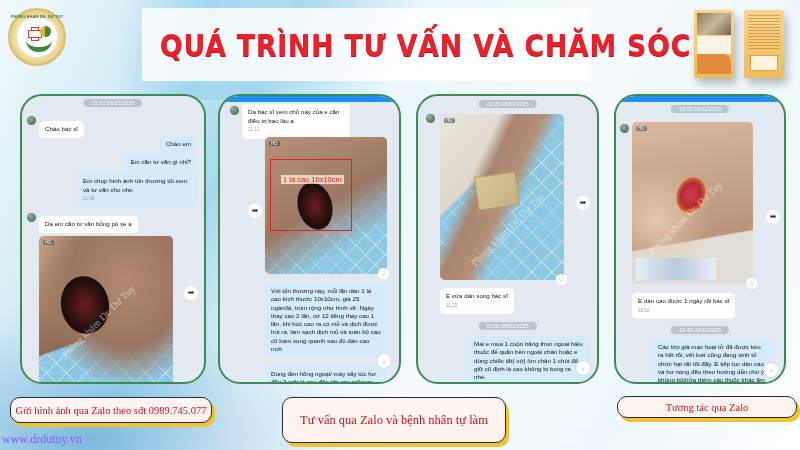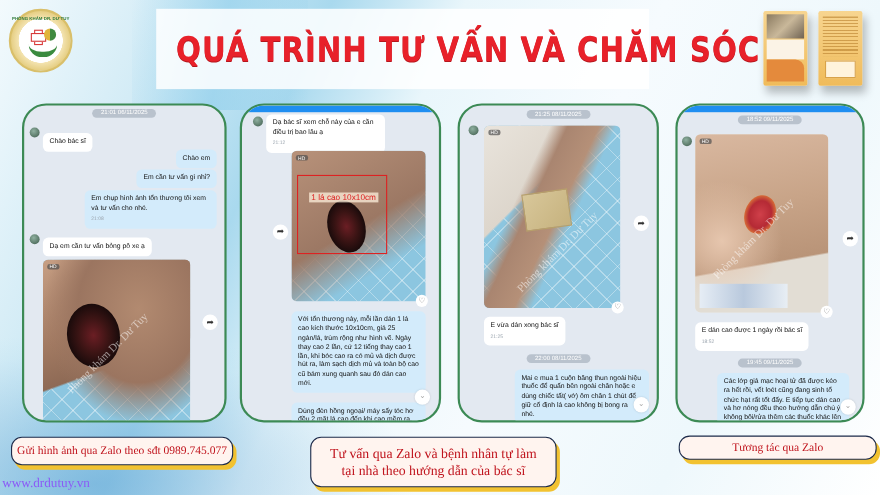--- a/index.html
+++ b/index.html
@@ -243,19 +243,18 @@
   <div class="ts" style="top:230px;">19:45 09/11/2025</div>
   <div class="bubble out" style="left:36px; top:243px; width:120px; line-height:8.3px;">Các lớp giả mạc hoại tử đã được kéo ra hết rồi, vết loét cũng đang sinh tổ chức hạt rất tốt đấy. E tiếp tục dán cao và hơ nóng đều theo hướng dẫn chú ý không bôi/rửa thêm các thuốc khác lên vết loét nhé.</div>
   <div class="scroll-btn" style="left:148px; top:267px;">⌄</div>
 </div>
 
 <div class="caption" style="left:10px; top:397px; width:202px; height:26px; font-size:10.5px;">
   <span>Gửi hình ảnh qua Zalo theo sđt 0989.745.077</span>
 </div>
 <div class="caption" style="left:282px; top:397px; width:224px; height:46px; font-size:12.5px; flex-direction:column; line-height:16px;">
   <span>Tư vấn qua Zalo và bệnh nhân tự làm</span>
-  <span>tại nhà theo hướng dẫn của bác sĩ</span>
 </div>
 <div class="caption" style="left:617px; top:396px; width:180px; height:22px; font-size:10.5px;">
   <span>Tương tác qua Zalo</span>
 </div>
 
 <div class="website">www.drdutuy.vn</div>
 
 </body></html>

